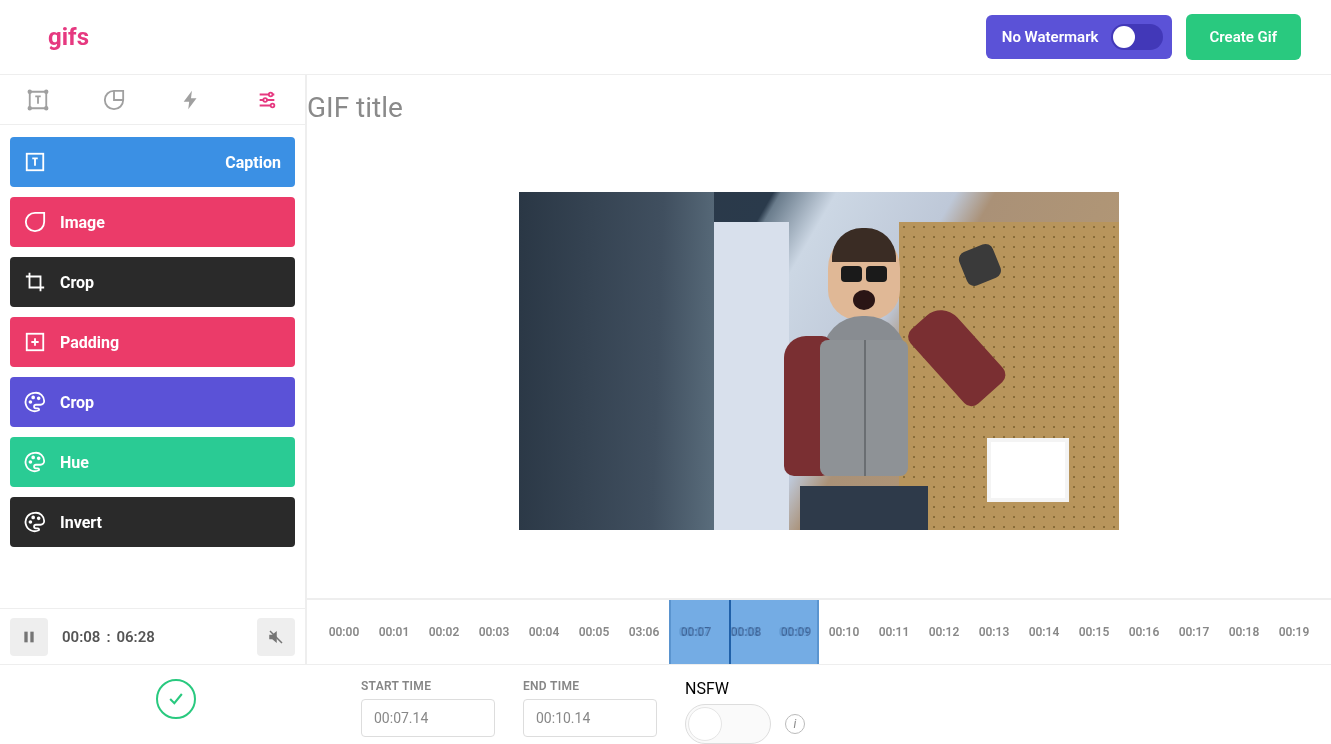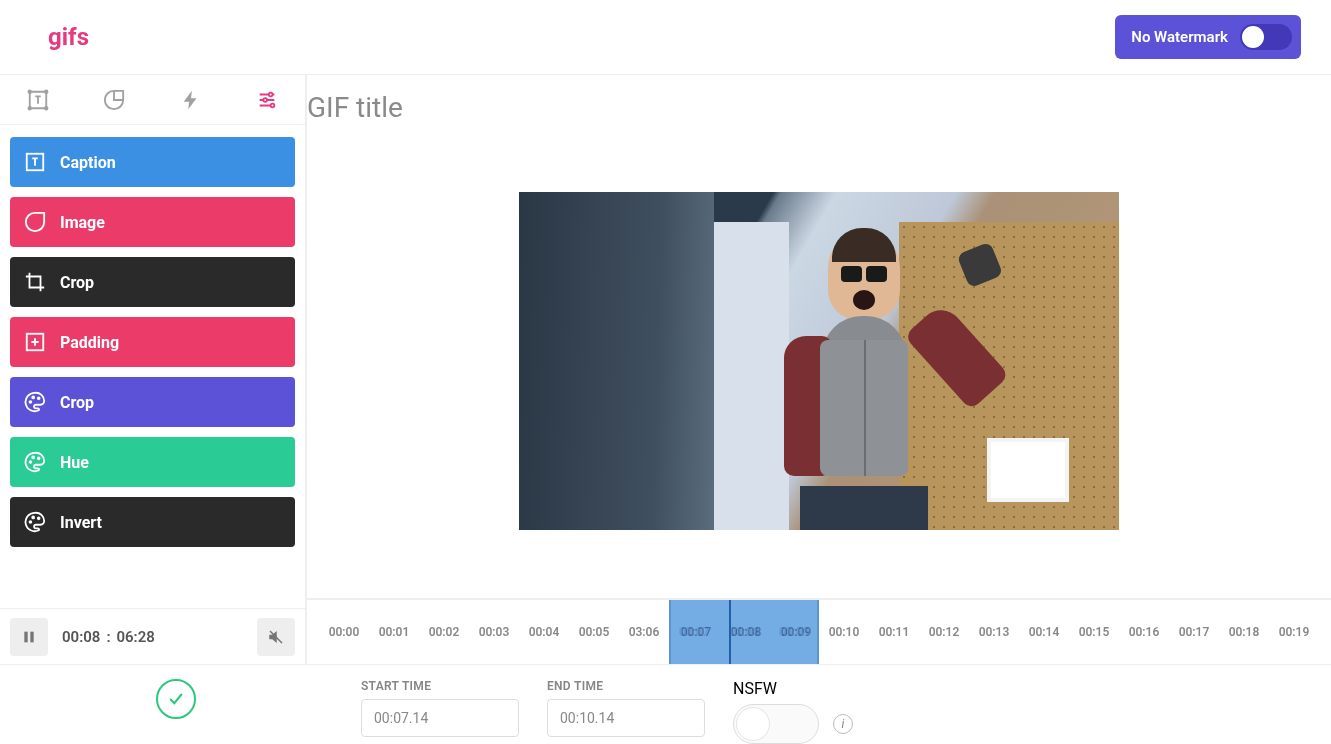--- a/index.html
+++ b/index.html
@@ -16,21 +16,21 @@
 .tab-bar { display: flex; border-bottom: 1px solid #eee; height: 50px; }
 .tab { flex: 1; display: flex; align-items: center; justify-content: center; color: #a0a0a0; cursor: pointer; }
 .tab.active { color: #e63980; }
 .tab svg { width: 22px; height: 22px; }
 .adj-list { flex: 1; overflow-y: auto; padding: 12px 10px 0 10px; position: relative; }
 .adj-list::-webkit-scrollbar { width: 16px; }
 .adj-list::-webkit-scrollbar-thumb { background: #cfcfcf; border-radius: 2px; }
 .adj-header { font-size: 15px; color: #333; padding: 4px 0 10px 0; }
 .adj-item { display: flex; align-items: center; gap: 14px; padding: 14px 14px; border-radius: 4px; color: #fff; font-weight: 700; font-size: 16px; margin-bottom: 10px; cursor: pointer; }
 .adj-item svg { width: 22px; height: 22px; }
-.c-blue { background: #3b90e4; }
+.c-blue { background: #3b90e4; justify-content: space-between; }
 .c-pink { background: #eb3b69; }
 .c-dark { background: #2a2a2a; }
 .c-purple { background: #5b52d7; }
 .c-green { background: #2acb94; }
 .playback-bar { height: 56px; border-top: 1px solid #eee; display: flex; align-items: center; padding: 0 10px; gap: 14px; }
 .play-btn, .mute-btn { width: 38px; height: 38px; background: #eee; border-radius: 4px; display: flex; align-items: center; justify-content: center; color: #757575; cursor: pointer; }
 .time-text { color: #555; font-weight: 600; font-size: 15px; display: flex; gap: 6px; align-items: center; flex: 1; }
 .preview { flex: 1; display: flex; flex-direction: column; }
 .title { text-align: left; color: #8a8a8a; font-size: 28px; font-weight: 400; padding-top: 16px; }
 .canvas { flex: 1; display: flex; align-items: center; justify-content: center; }
@@ -56,40 +56,41 @@
 .timeline { height: 66px; border-top: 2px solid #eee; display: flex; align-items: center; overflow: hidden; padding: 0 12px; position: relative; }
 .tick { flex-shrink: 0; width: 50px; text-align: center; color: #888; font-size: 12px; font-weight: 600; }
 .selection { position: absolute; top: 0; bottom: 0; background: #5c9ee0; opacity: 0.85; border-left: 2px solid #3e82c7; border-right: 2px solid #3e82c7; display: flex; align-items: center; }
 .selection .tick { color: #2e5d9a; }
 .playhead { position: absolute; top: 0; bottom: 0; width: 2px; background: #2060a8; }
 .controls-row { display: flex; align-items: flex-start; padding: 14px 0 0 18px; gap: 28px; border-top: 1px solid #eee; }
 .done-col { width: 315px; display: flex; justify-content: center; }
 .done-circle { width: 40px; height: 40px; border: 2px solid #29c97f; border-radius: 50%; display: flex; align-items: center; justify-content: center; color: #29c97f; font-size: 20px; cursor: pointer; }
 .field { display: flex; flex-direction: column; gap: 6px; }
 .field label { color: #868686; font-size: 12px; font-weight: 600; letter-spacing: 0.3px; }
-.field input { border: 1px solid #ddd; border-radius: 4px; padding: 10px 12px; font-size: 14px; width: 158px; color: #888; }
+.field input { border: 1px solid #ddd; border-radius: 4px; padding: 10px 12px; font-size: 14px; width: 134px; color: #888; }
 .nsfw { display: flex; flex-direction: column; gap: 6px; }
 .nsfw-row { display: flex; align-items: center; gap: 14px; }
 .nsfw-toggle { width: 86px; height: 40px; border: 1px solid #ddd; border-radius: 40px; position: relative; background: #fafafa; cursor: pointer; }
 .nsfw-knob { position: absolute; top: 2px; left: 2px; width: 34px; height: 34px; background: #fff; border-radius: 50%; border: 1px solid #e5e5e5; }
 .nsfw-label { position: absolute; left: 10px; top: 50%; transform: translateY(-50%); color: #aaa; font-size: 11px; font-weight: 700; }
 .info-i { width: 20px; height: 20px; border: 1px solid #bbb; border-radius: 50%; display: flex; align-items: center; justify-content: center; font-size: 12px; color: #888; font-style: italic; cursor: pointer; }
 </style>
 </head>
 <body>
 
 <div class="header">
   <div class="logo">gifs</div>
   <div class="header-right">
     <div class="watermark-toggle">
       <span>No Watermark</span>
       <div class="toggle-switch">
         <div class="toggle-knob"></div>
       </div>
     </div>
+    <button class="create-btn">Create Gif</button>
   </div>
 </div>
 
 <div class="main">
   <div class="sidebar">
     <div class="tab-bar">
       <div class="tab">
         <svg viewBox="0 0 24 24" fill="none" stroke="currentColor" stroke-width="2">
             <rect x="3" y="3" width="18" height="18" rx="1"></rect>
             <path d="M9 8h6M12 8v8"></path>

